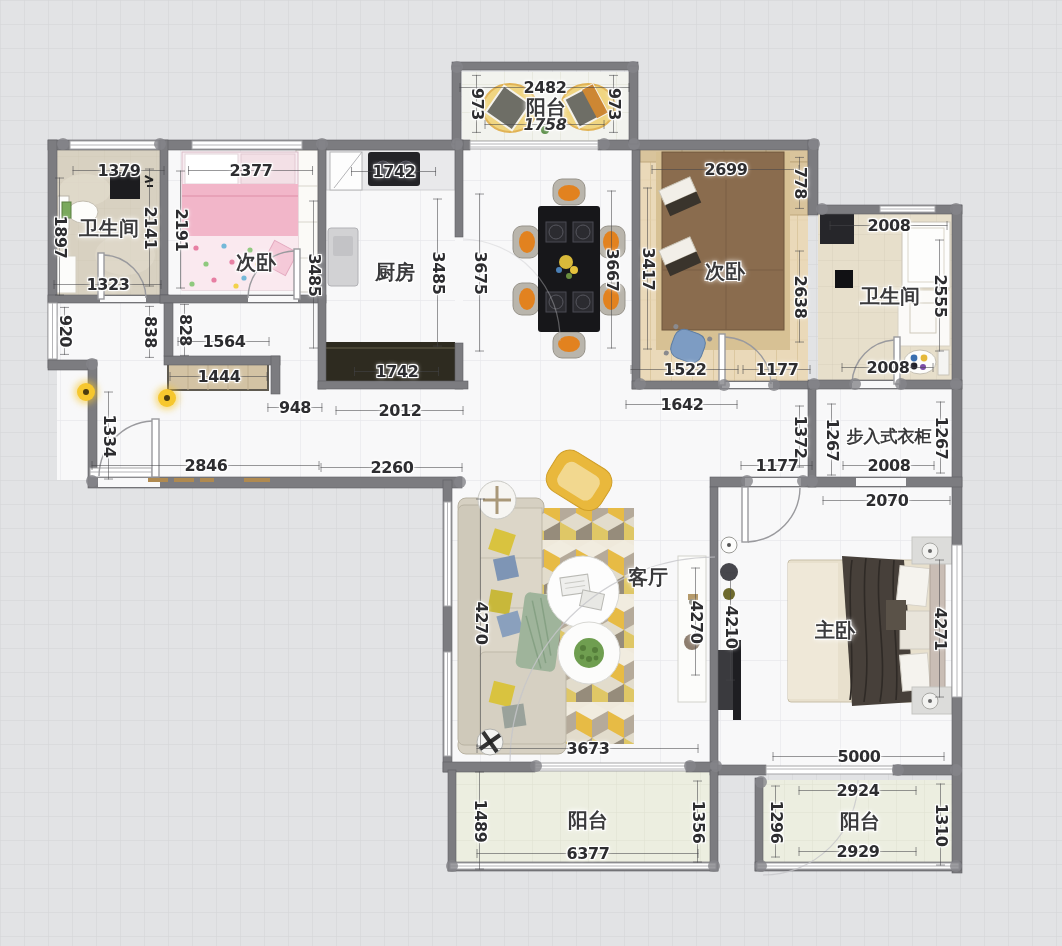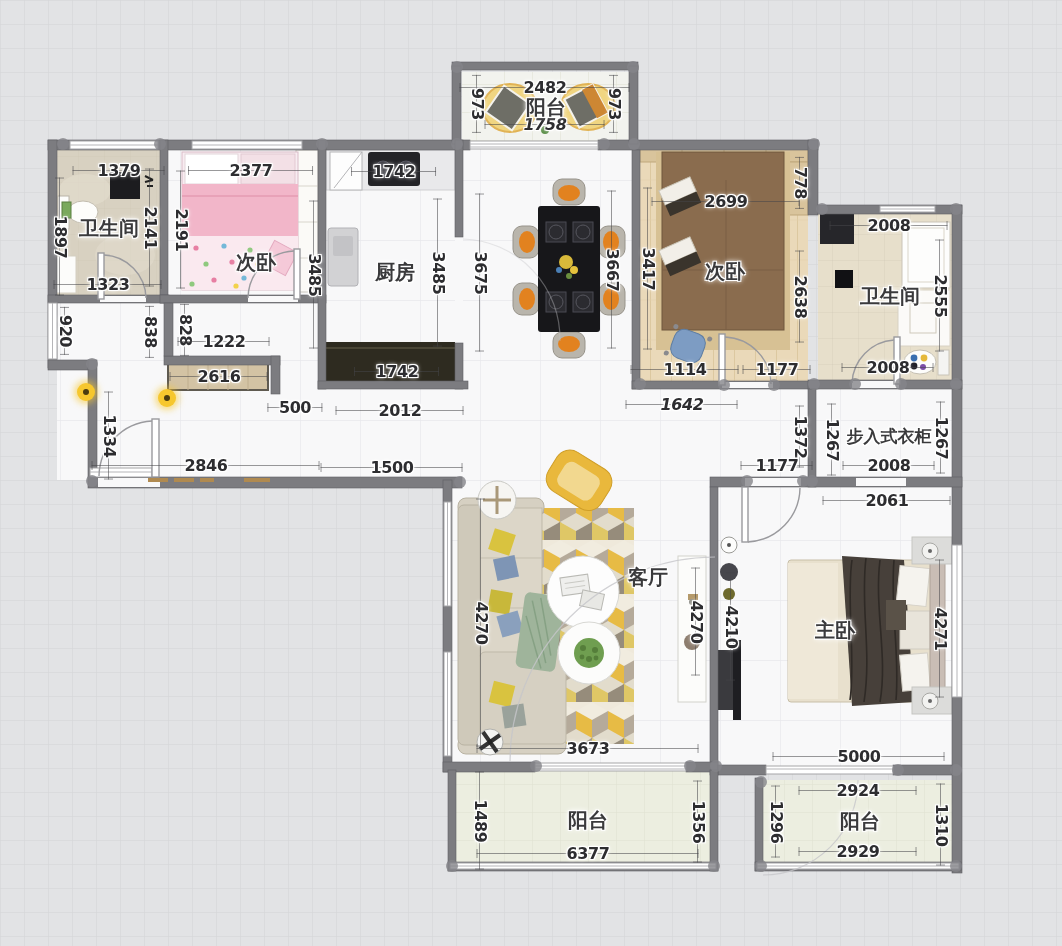--- a/index.html
+++ b/index.html
@@ -581,35 +581,35 @@
         <span>1742</span>
       </div>
       <div class="dim v" style="left: 612px; top: 270px;">
         <i class="line" style="width: 158px;"></i>
         <span>3667</span>
       </div>
       <div class="dim v" style="left: 648px; top: 269px;">
         <i class="line" style="width: 162px;"></i>
         <span>3417</span>
       </div>
-      <div class="dim" style="left: 726px; top: 169px; margin-top: 32px;">
+      <div class="dim" style="left: 726px; top: 169px;">
         <i class="line" style="width: 148px;"></i>
         <span>2699</span>
       </div>
       <div class="dim v" style="left: 800px; top: 183px;">
         <i class="line" style="width: 52px;"></i>
         <span>778</span>
       </div>
       <div class="dim v" style="left: 800px; top: 297px;">
         <i class="line" style="width: 92px;"></i>
         <span>2638</span>
       </div>
       <div class="dim" style="left: 685px; top: 369px;">
         <i class="line" style="width: 108px;"></i>
-        <span>1114</span>
+        <span>1522</span>
       </div>
       <div class="dim" style="left: 777px; top: 369px;">
         <i class="line" style="width: 68px;"></i>
         <span>1177</span>
       </div>
       <div class="dim" style="left: 889px; top: 225px;">
         <i class="line" style="width: 118px;"></i>
         <span>2008</span>
       </div>
       <div class="dim v" style="left: 940px; top: 296px;">
@@ -627,47 +627,47 @@
       <div class="dim v" style="left: 150px; top: 332px;">
         <i class="line" style="width: 52px;"></i>
         <span>838</span>
       </div>
       <div class="dim v" style="left: 185px; top: 330px;">
         <i class="line" style="width: 52px;"></i>
         <span>828</span>
       </div>
       <div class="dim" style="left: 224px; top: 341px;">
         <i class="line" style="width: 92px;"></i>
-        <span>1222</span>
+        <span>1564</span>
       </div>
       <div class="dim" style="left: 219px; top: 376px;">
         <i class="line" style="width: 98px;"></i>
-        <span>2616</span>
+        <span>1444</span>
       </div>
       <div class="dim" style="left: 295px; top: 407px;">
         <i class="line" style="width: 55px;"></i>
-        <span>500</span>
+        <span>948</span>
       </div>
       <div class="dim" style="left: 400px; top: 410px;">
         <i class="line" style="width: 128px;"></i>
         <span>2012</span>
       </div>
       <div class="dim v" style="left: 109px; top: 436px;">
         <i class="line" style="width: 88px;"></i>
         <span>1334</span>
       </div>
       <div class="dim" style="left: 206px; top: 465px;">
         <i class="line" style="width: 228px;"></i>
         <span>2846</span>
       </div>
       <div class="dim" style="left: 392px; top: 467px;">
         <i class="line" style="width: 142px;"></i>
-        <span>1500</span>
-      </div>
-      <div class="dim" style="left: 682px; top: 404px; font-style: italic;">
+        <span>2260</span>
+      </div>
+      <div class="dim" style="left: 682px; top: 404px;">
         <i class="line" style="width: 112px;"></i>
         <span>1642</span>
       </div>
       <div class="dim v" style="left: 800px; top: 437px;">
         <i class="line" style="width: 62px;"></i>
         <span>1372</span>
       </div>
       <div class="dim" style="left: 777px; top: 465px;">
         <i class="line" style="width: 72px;"></i>
         <span>1177</span>
@@ -679,21 +679,21 @@
       <div class="dim v" style="left: 941px; top: 438px;">
         <i class="line" style="width: 72px;"></i>
         <span>1267</span>
       </div>
       <div class="dim" style="left: 889px; top: 465px;">
         <i class="line" style="width: 92px;"></i>
         <span>2008</span>
       </div>
       <div class="dim" style="left: 887px; top: 500px;">
         <i class="line" style="width: 128px;"></i>
-        <span>2061</span>
+        <span>2070</span>
       </div>
       <div class="dim v" style="left: 481px; top: 623px;">
         <i class="line" style="width: 248px;"></i>
         <span>4270</span>
       </div>
       <div class="dim v" style="left: 696px; top: 622px;">
         <i class="line" style="width: 108px;"></i>
         <span>4270</span>
       </div>
       <div class="dim v" style="left: 731px; top: 627px;">

